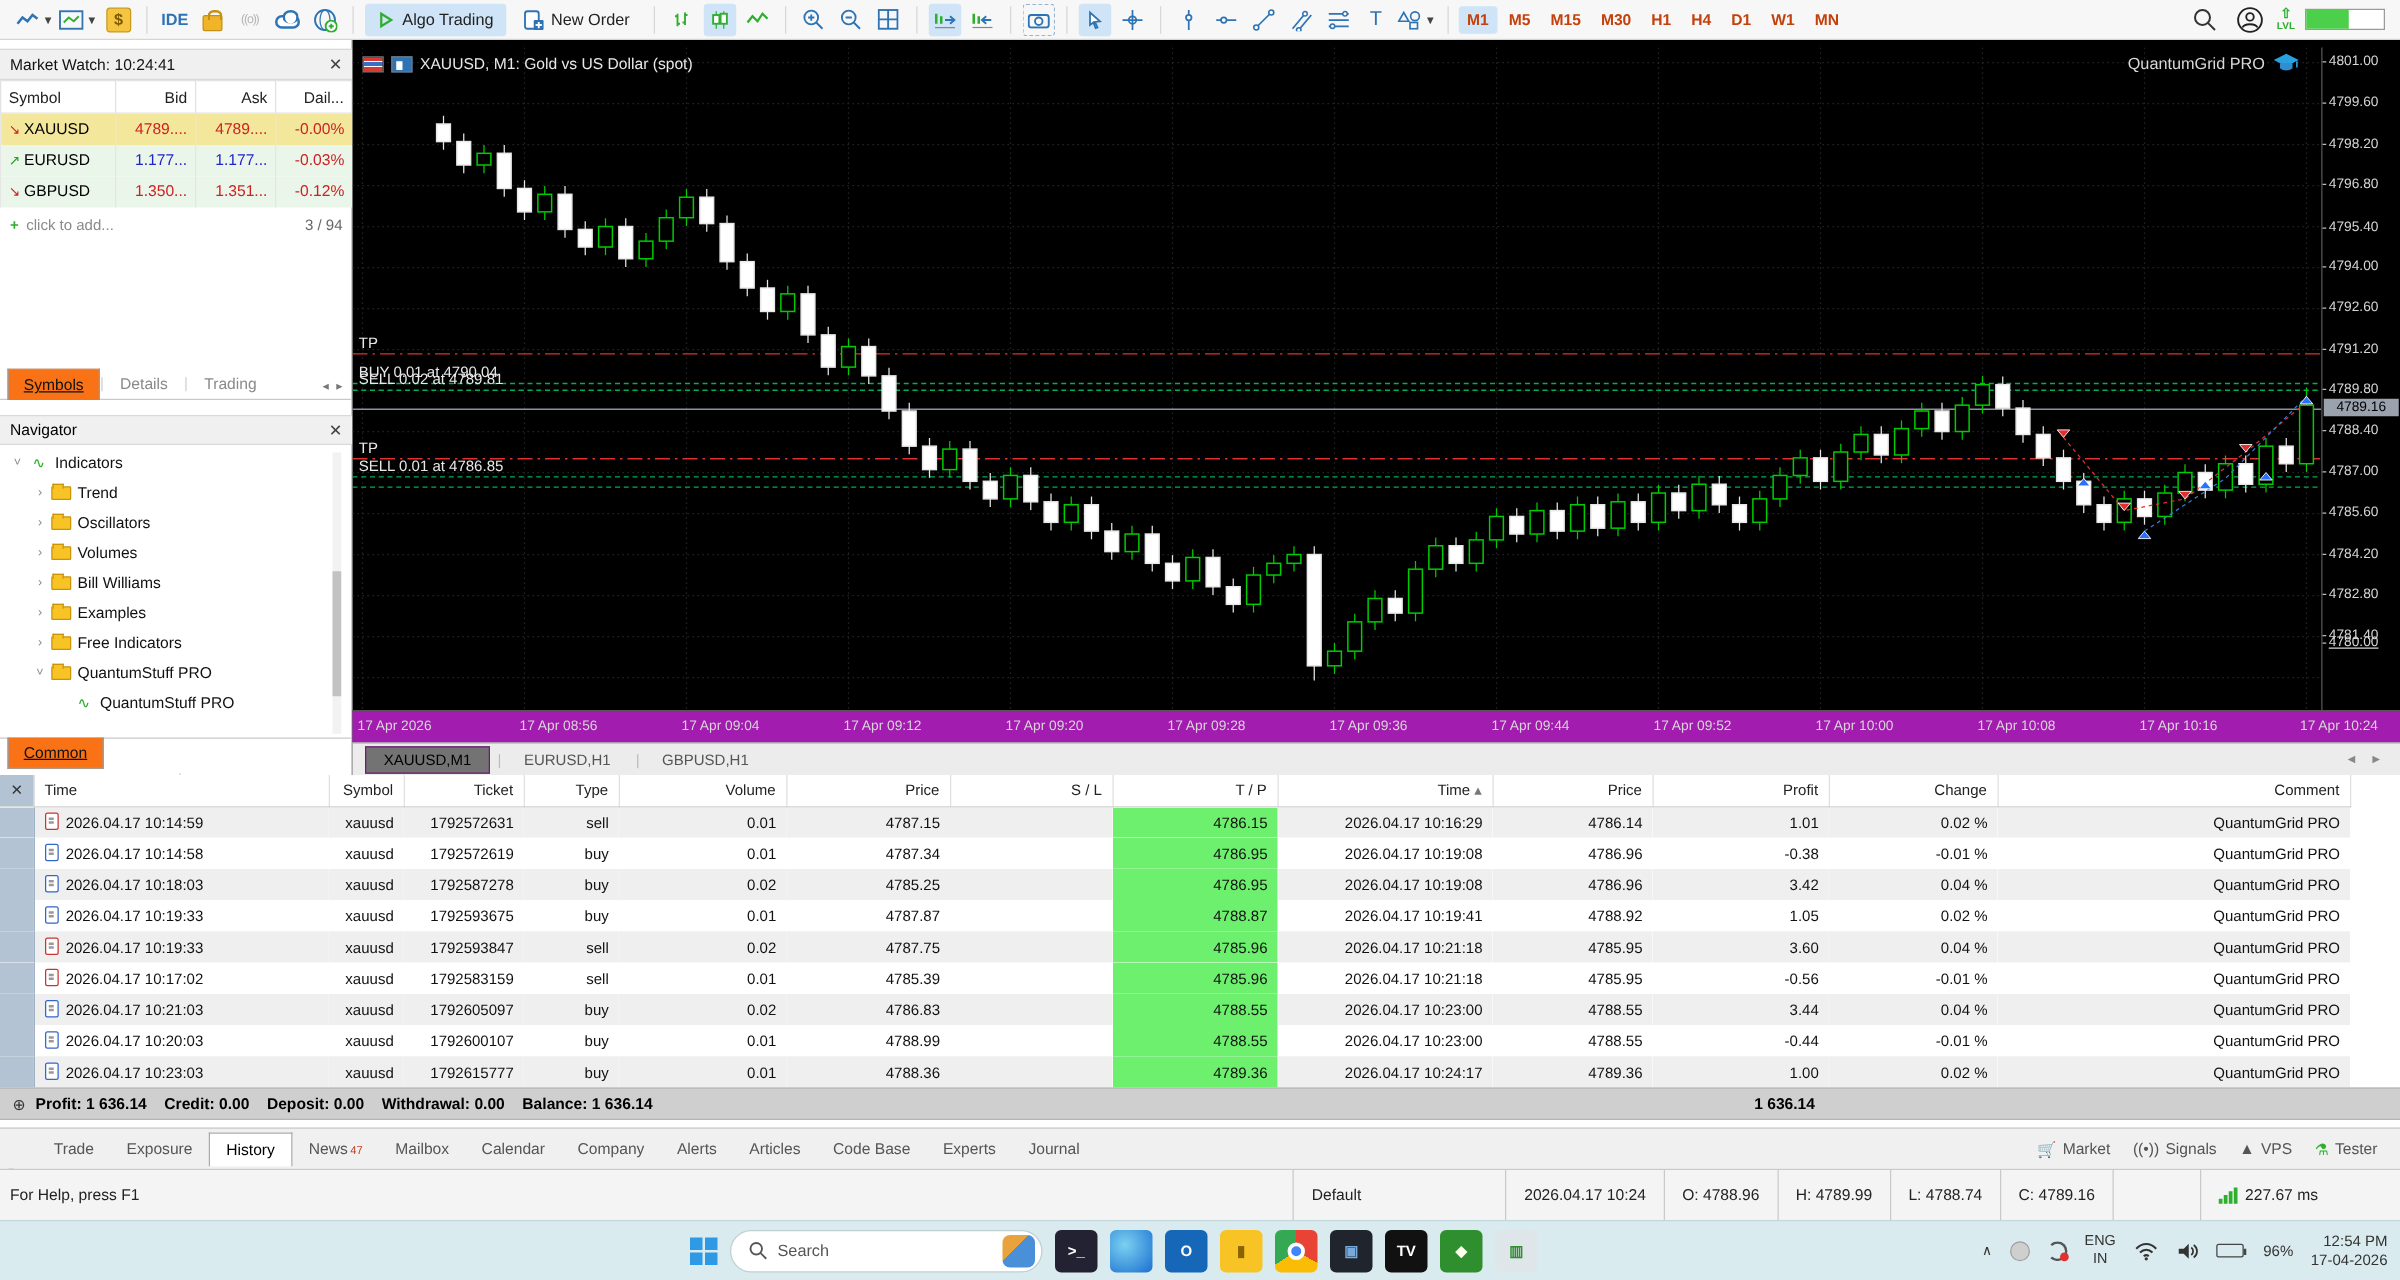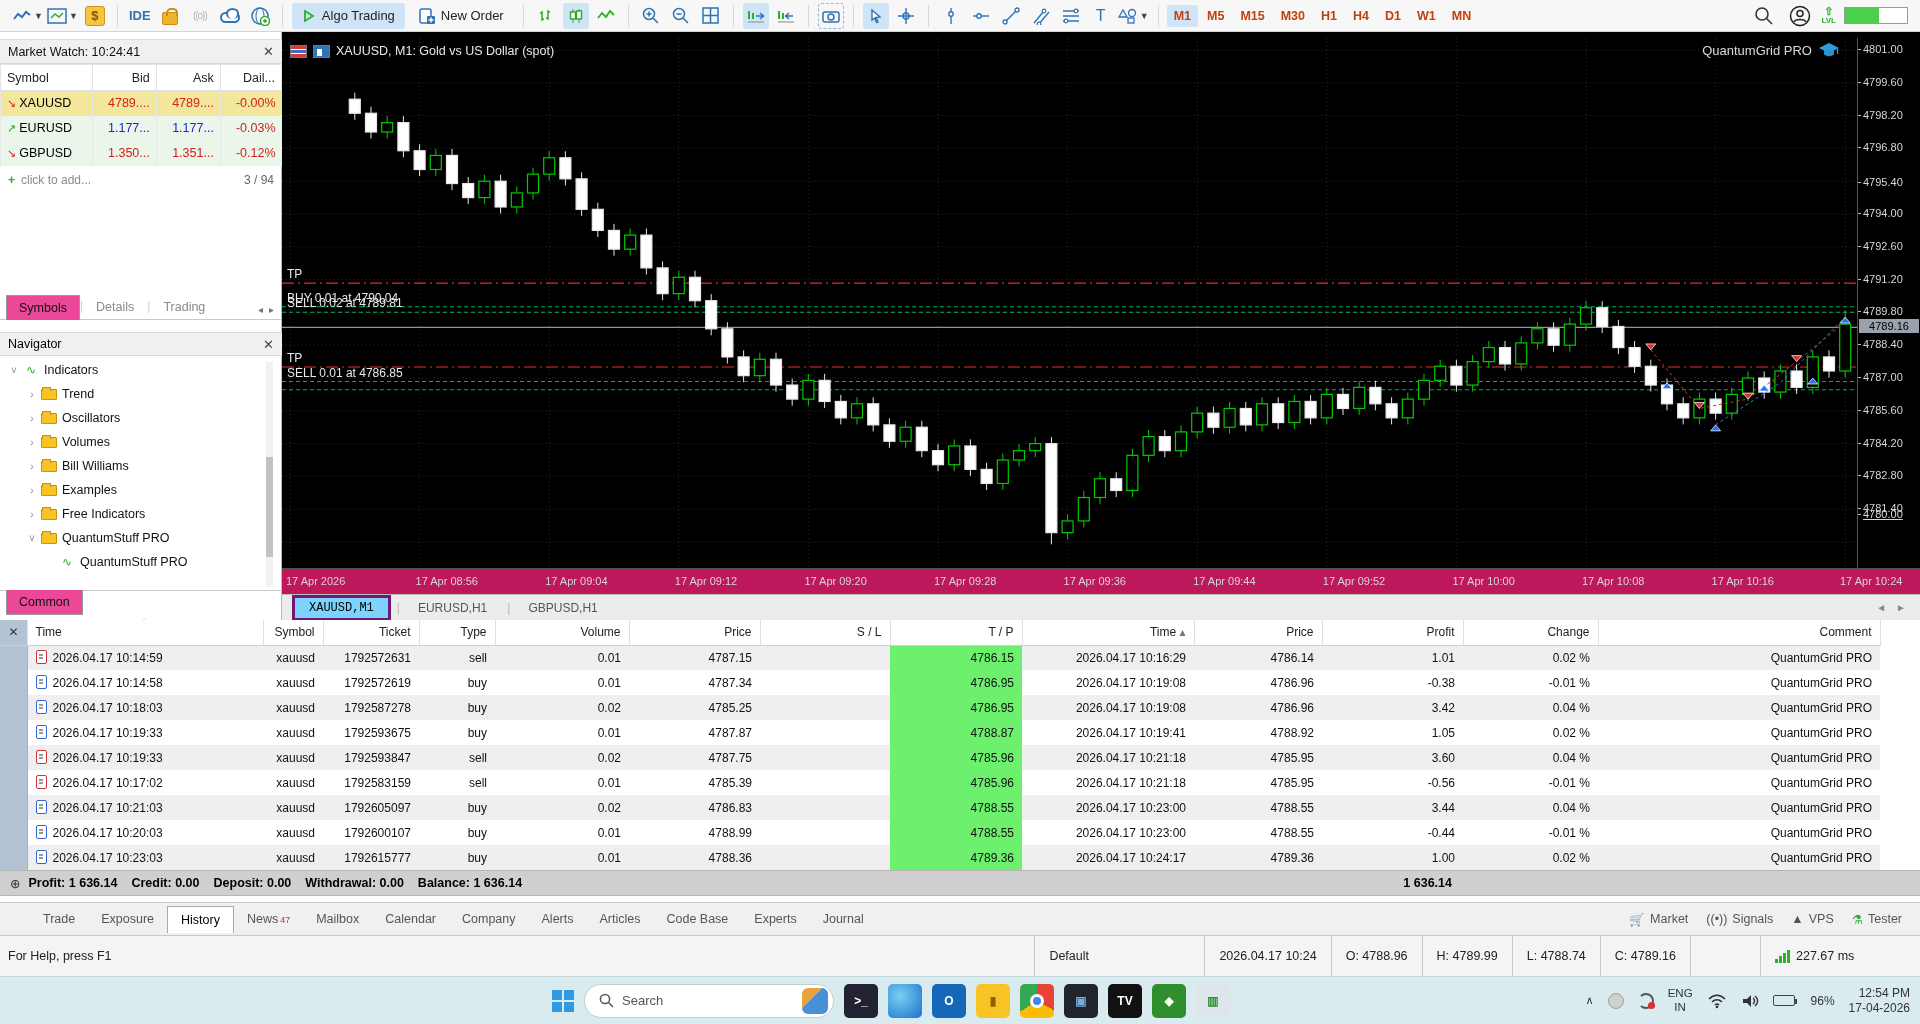--- a/index.html
+++ b/index.html
@@ -50,21 +50,21 @@
   tr.mwrow { background:#eaf6ea; }
   tr.mwrow.sel { background:#f3e79b; }
   .arrow-dn { color:#cc2222; font-size:11px; } .arrow-up { color:#22a022; font-size:11px; }
   #mw-add { position:absolute; left:0; top:135px; width:282px; height:26px; display:flex; align-items:center;
             padding:0 8px; color:#8a8a8a; }
   #mw-add .plus { color:#2fae2f; font-weight:bold; margin-right:6px; }
   #mw-add .cnt { margin-left:auto; color:#666; }
   #mw-tabs { position:absolute; left:0; top:260px; width:282px; height:28px; border-bottom:1px solid #c9c9c9;
              display:flex; align-items:flex-end; padding-left:6px; }
   .ptab { padding:5px 12px; color:#8a8a8a; font-size:12.5px; border:1px solid transparent; border-bottom:none;}
-  .ptab.active { background:#ec4899; color:#111; border-color:#9a9a9a; position:relative; top:1px; }
+  .ptab.active { background:#f97316; color:#111; border-color:#9a9a9a; position:relative; top:1px;text-decoration:underline; }
   .ptab-sep { color:#cfcfcf; align-self:center; }
   .pager { margin-left:auto; display:flex; gap:6px; padding:0 8px 4px 0; color:#777; font-size:10px;}
   #nav-title { position:absolute; left:0; top:300px; width:282px; height:24px; background:#f0f0f0;
                display:flex; align-items:center; padding:0 8px; border-top:1px solid #d9d9d9;
                border-bottom:1px solid #d9d9d9; font-size:12.5px;}
   #nav-title .x { margin-left:auto; color:#444; font-size:13px;}
   #nav-tree { position:absolute; left:0; top:326px; width:268px; height:232px; overflow:hidden; }
   .trow { height:24px; display:flex; align-items:center; font-size:12.5px; color:#111; }
   .chev { width:12px; color:#888; font-size:10px; text-align:center; flex:none;}
   .folder { width:16px; height:11px; background:#f7c325; border:1px solid #c9930a; border-radius:1px; position:relative; margin:0 5px 0 3px; flex:none;}
@@ -88,27 +88,27 @@
   #oneclick { position:absolute; left:24px; top:44px; z-index:6; }
   .ocbtn { width:108px; height:30px; margin-bottom:12px; background:linear-gradient(#33e833,#0ecb0e);
            border:1px solid #09a309; border-radius:2px; color:#fff; font-size:14px; font-weight:bold;
            display:flex; align-items:center; justify-content:center; gap:7px; text-shadow:0 1px 1px rgba(0,0,0,.25);}
   .ocdot { width:11px; height:11px; border-radius:50%; background:#bff3bf; border:1px solid #e9ffe9; }
   #price-axis { position:absolute; left:1575px; top:6px; width:63px; height:530px; background:#000;
                 border-left:1px solid #555; color:#d6d6d6; font-size:11px; }
   .ptick { position:absolute; left:5px; }
   .ptick:before { content:""; position:absolute; left:-5px; top:6px; width:3px; height:1px; background:#bbb; }
   #price-badge { position:absolute; left:1px; width:60px; background:#9aa2ae; color:#000; text-align:center; padding:1px 0;}
-  #time-axis { position:absolute; left:0; top:536px; width:1638px; height:26px; background:#be185d;
+  #time-axis { position:absolute; left:0; top:536px; width:1638px; height:26px; background:#a21caf;
                border-top:1px solid #555; color:#d6d6d6; font-size:11px; }
   .ttick { position:absolute; top:6px; white-space:nowrap; }
   #chart-tabs { position:absolute; left:0; top:562px; width:1638px; height:26px; background:#ececec;
                 border-top:1px solid #bbb; display:flex; align-items:center; padding-left:10px; font-size:12px; color:#555;}
   .ctab { padding:3px 14px; margin-right:2px; }
-  .ctab.active { background:#7dd3fc; border:3px solid #701a75; color:#000;font-family:Liberation Mono, monospace; }
+  .ctab.active { background:#737373; border:1px solid #701a75; color:#000; }
   .ctab-sep { color:#bbb; margin:0 4px; }
   #chart-tabs .cpager { margin-left:auto; margin-right:14px; color:#888; display:flex; gap:10px; font-size:10px;}
 
   
   #toolbox { position:absolute; left:0; top:620px; width:1920px; height:284px; background:#fff; font-size:12px;}
   #htable { border-collapse:collapse; table-layout:fixed; width:1880px; }
   #htable th { font-weight:normal; text-align:right; height:25px; padding:0 8px; color:#222;
                border-right:1px solid #e0e0e0; border-bottom:1px solid #cfcfcf; background:#fff; overflow:hidden; white-space:nowrap;}
   #htable td { height:25px; padding:0 8px; text-align:right; overflow:hidden; white-space:nowrap; color:#111;}
   #htable tr.r0 td { background:#efefef; }

